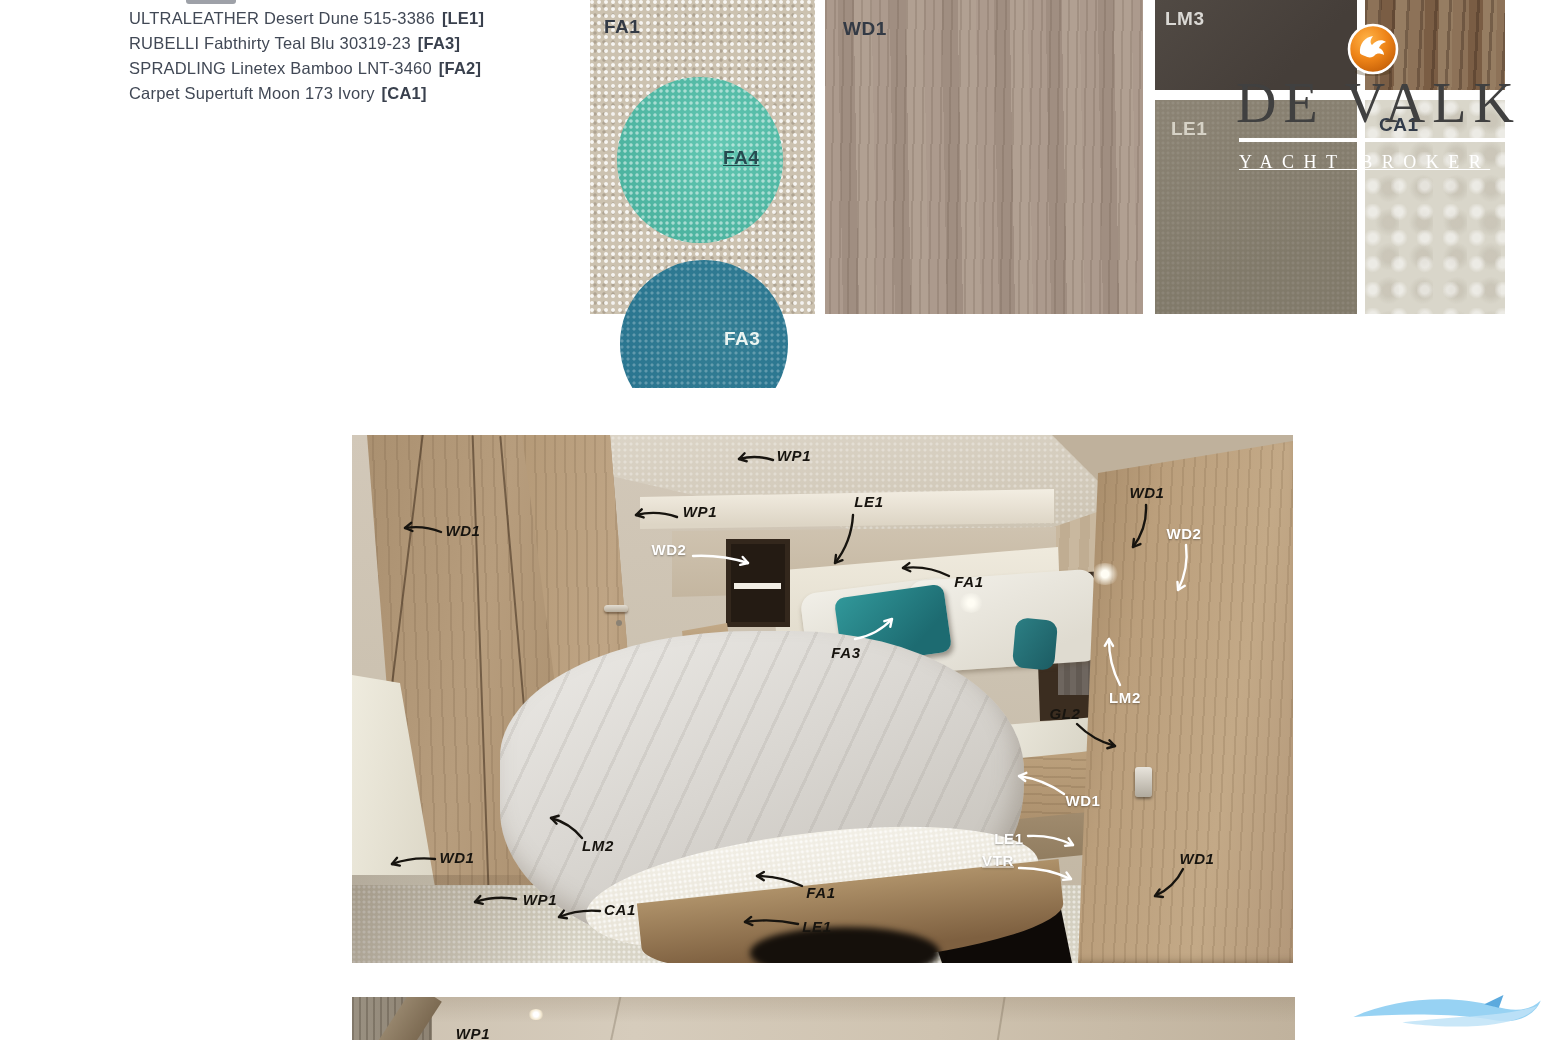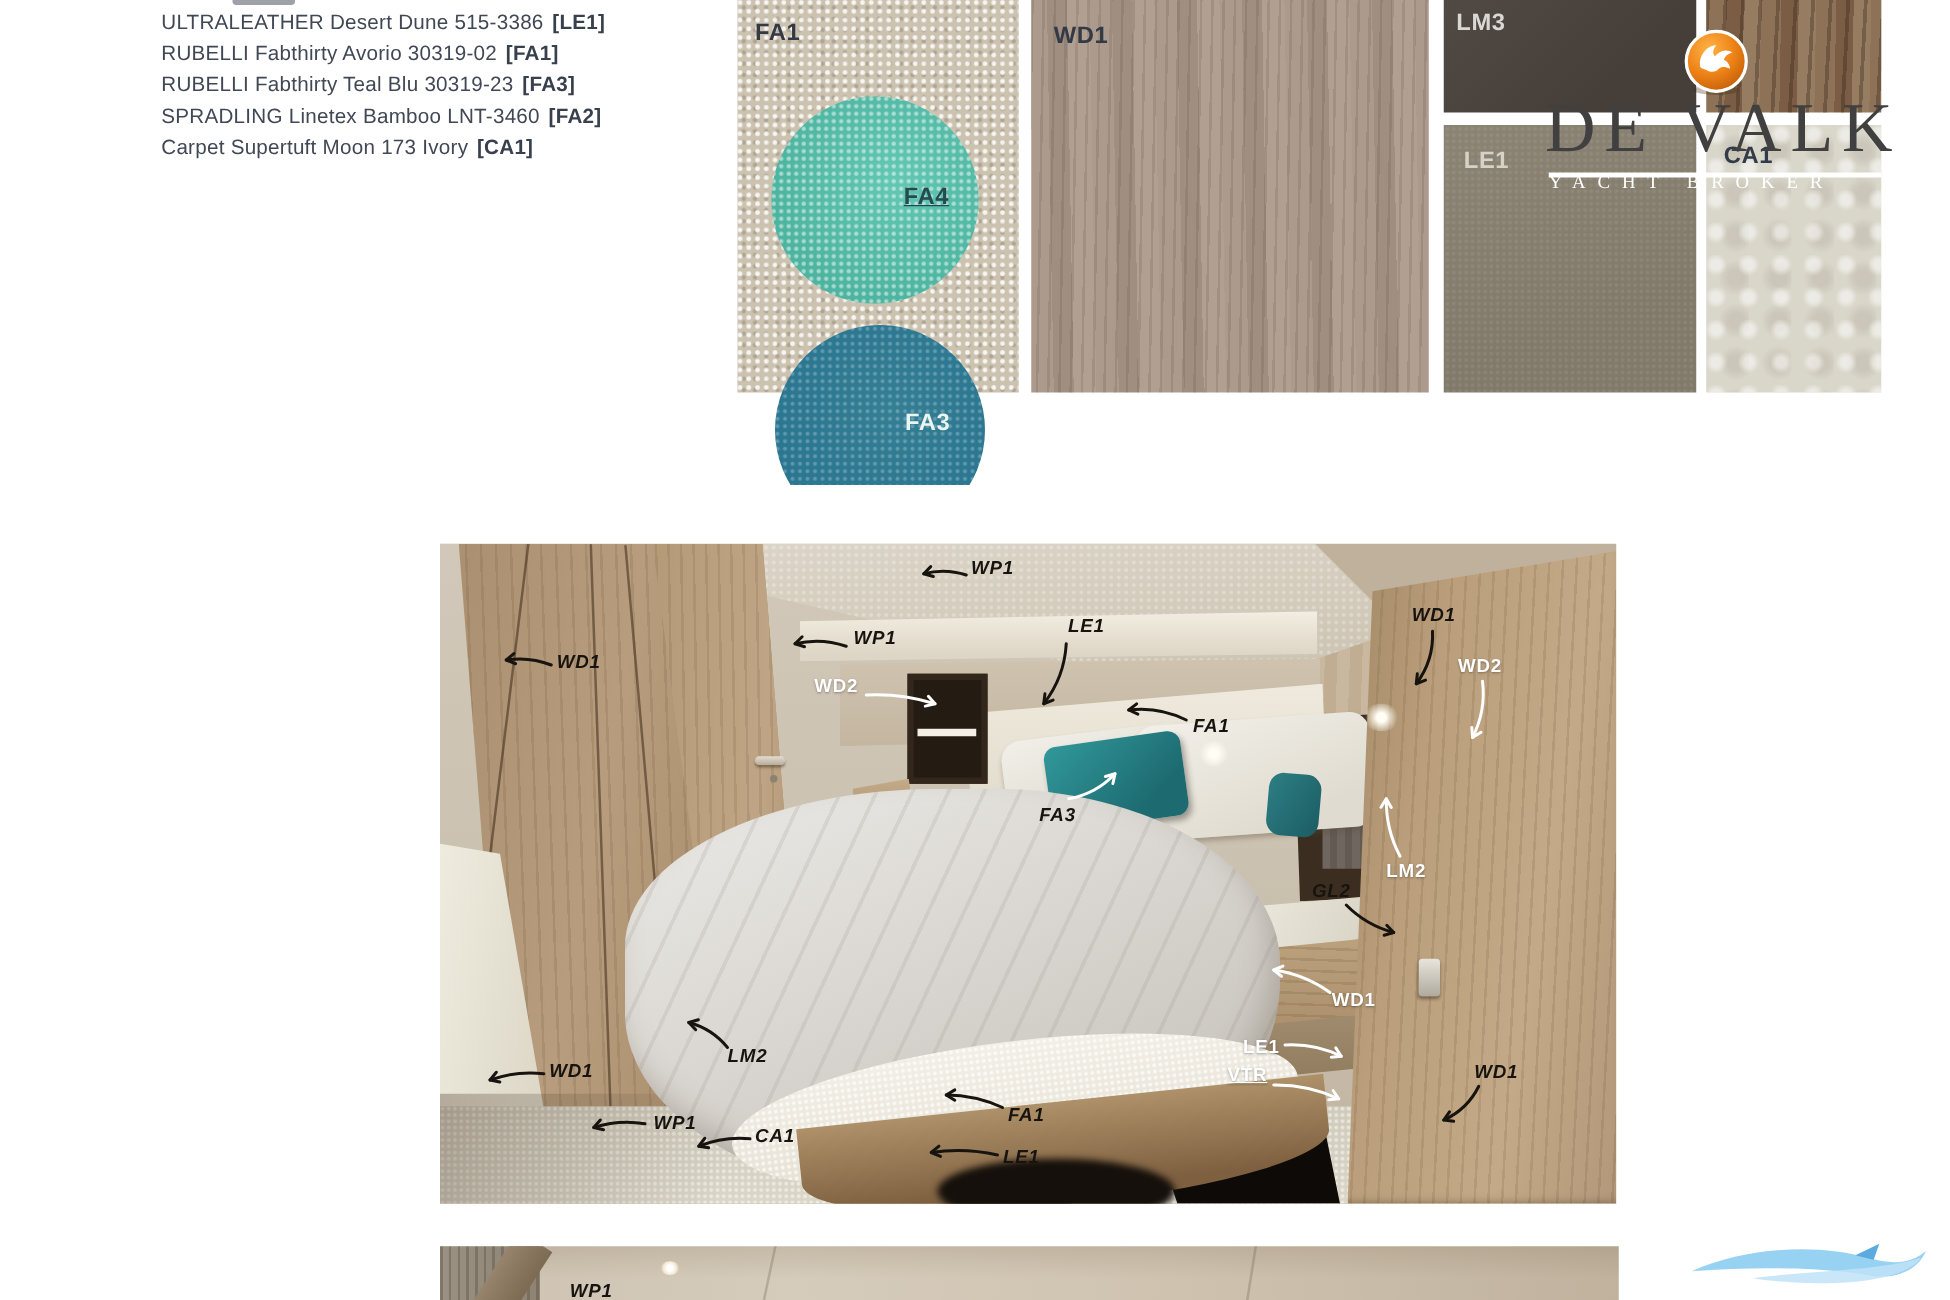--- a/index.html
+++ b/index.html
@@ -64,22 +64,22 @@
       radial-gradient(circle at 70% 60%, rgba(160,152,135,.25) 6px, rgba(160,152,135,0) 14px),
       #d9d6ca;
     background-size:26px 26px, 34px 34px; }
   #sw-ca1 .sw-label { left:14px; top:14px; color:#323b49; }
 
   
   #brand { position:absolute; left:0; top:0; z-index:6; }
   #brand-title { position:absolute; left:1236px; top:71px; font-family:"Liberation Serif", serif;
     font-size:56px; color:#404040; letter-spacing:7px; white-space:nowrap; }
   #brand-rule { position:absolute; left:1239px; top:138px; width:266px; height:4px; background:#fff; }
-  #brand-tagline { position:absolute; left:1239px; top:138px; font-family:"Liberation Serif", serif;
-    font-size:15px; color:#fff; letter-spacing:9.5px; white-space:nowrap; }
+  #brand-tagline { position:absolute; left:1239px; top:152px; font-family:"Liberation Serif", serif;
+    font-size:18px; color:#fff; letter-spacing:9.5px; white-space:nowrap;text-decoration:underline; }
   #logo-ball { position:absolute; left:1346px; top:23px; width:54px; height:54px; z-index:7; }
 
   
   #render { position:absolute; left:352px; top:435px; width:941px; height:528px; overflow:hidden;
             background:#c9bfae; }
   #render .ly { position:absolute; }
   .sc-base { inset:0; background:linear-gradient(180deg,#d2c8b9 0%,#ccc2b1 45%,#c0b4a0 100%); }
   .sc-woodwall { left:620px; top:30px; width:190px; height:130px;
      background:repeating-linear-gradient(92deg,#c9b89f 0 10px,#c0ad92 10px 20px); }
   .sc-ceiling { left:0; top:0; width:941px; height:125px;
@@ -230,21 +230,20 @@
 </style>
 </head>
 <body>
 
 <div id="page">
 
   <div id="top-smudge"></div>
 
   <div id="materials">
       <div class="mat-row"><span>ULTRALEATHER  Desert Dune 515-3386</span><span class="mat-code">[LE1]</span></div>
-      <div class="mat-row"><span>RUBELLI Fabthirty Avorio  30319-02</span><span class="mat-code">[FA1]</span></div>
       <div class="mat-row"><span>RUBELLI Fabthirty Teal Blu 30319-23</span><span class="mat-code">[FA3]</span></div>
       <div class="mat-row"><span>SPRADLING Linetex Bamboo LNT-3460</span><span class="mat-code">[FA2]</span></div>
       <div class="mat-row"><span>Carpet Supertuft Moon 173 Ivory</span><span class="mat-code">[CA1]</span></div>
     </div>
 
   <div id="sw-fa1" class="swatch">
     <span class="sw-label">FA1</span>
   </div>
   <div id="sw-fa4">
     <span class="sw-label">FA4</span>

